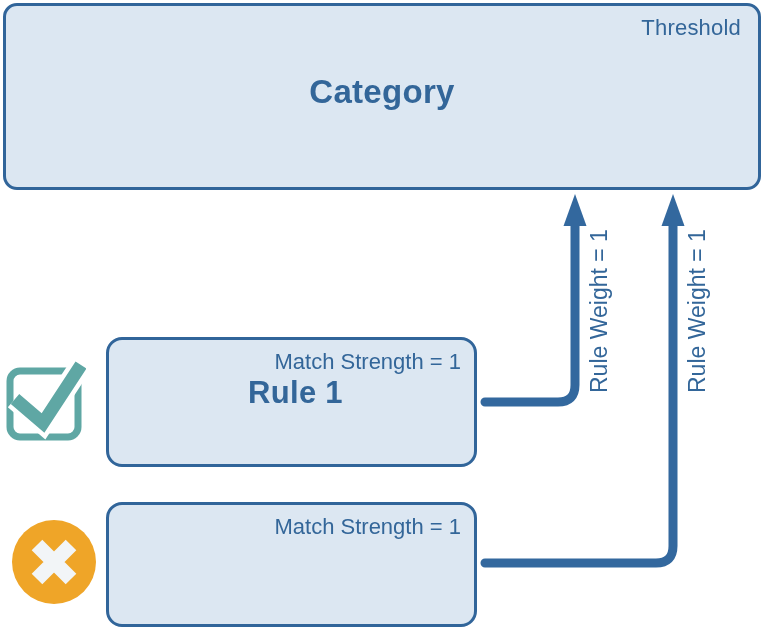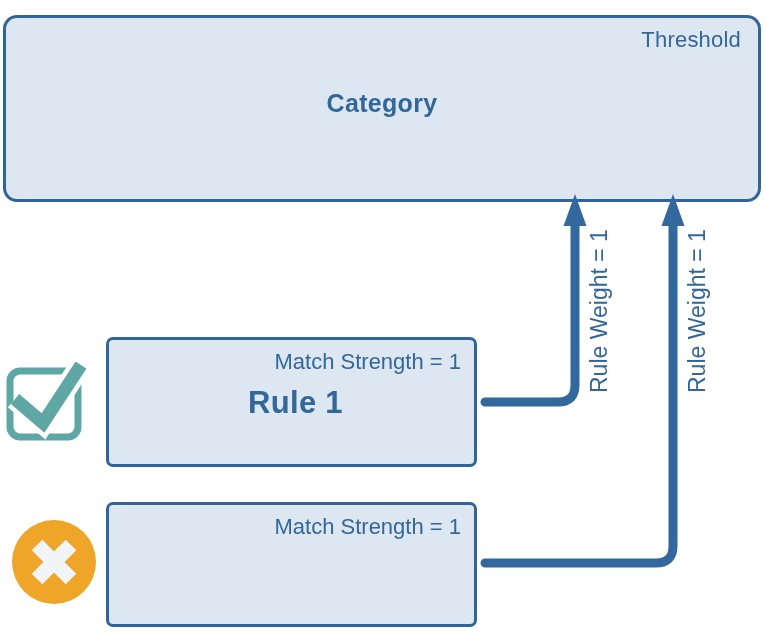--- a/index.html
+++ b/index.html
@@ -29,59 +29,58 @@
     position: absolute;
     left: 3px; top: 3px;
     width: 758px; height: 187px;
     background: var(--box-fill);
     border: 3px solid var(--box-border);
     border-radius: 14px;
     display: flex;
     align-items: center;
     justify-content: center;
     padding-bottom: 10px;
-    margin-top: 12px;
   }
   .threshold-label {
     position: absolute;
     top: 9px; right: 17px;
     font-size: 22px;
     color: var(--text-blue);
     letter-spacing: 0.2px;
   }
   .category-title {
-    font-size: 25px;
+    font-size: 33px;
     font-weight: bold;
     color: var(--text-blue);
     letter-spacing: 0.3px;
   }
 
   
   .rule-box {
     position: absolute;
     left: 106px;
     width: 371px;
     background: var(--box-fill);
     border: 3px solid var(--box-border);
-    border-radius: 7px;
+    border-radius: 16px;
     padding: 9px 13px 0 21px;
   }
   .rule-box.rule-1 { top: 337px; height: 130px; }
   .rule-box.rule-2 { top: 502px; height: 125px; }
   .match-strength {
     text-align: right;
     font-size: 22px;
     color: var(--text-blue);
   }
   .rule-title {
     text-align: center;
     font-size: 31px;
     font-weight: bold;
     color: var(--text-blue);
-    margin-top: 10px;
+    margin-top: 0;
     letter-spacing: 0.3px;
   }
 
   
   .arrow-layer {
     position: absolute;
     left: 0; top: 0;
     width: 766px; height: 632px;
     pointer-events: none;
   }

